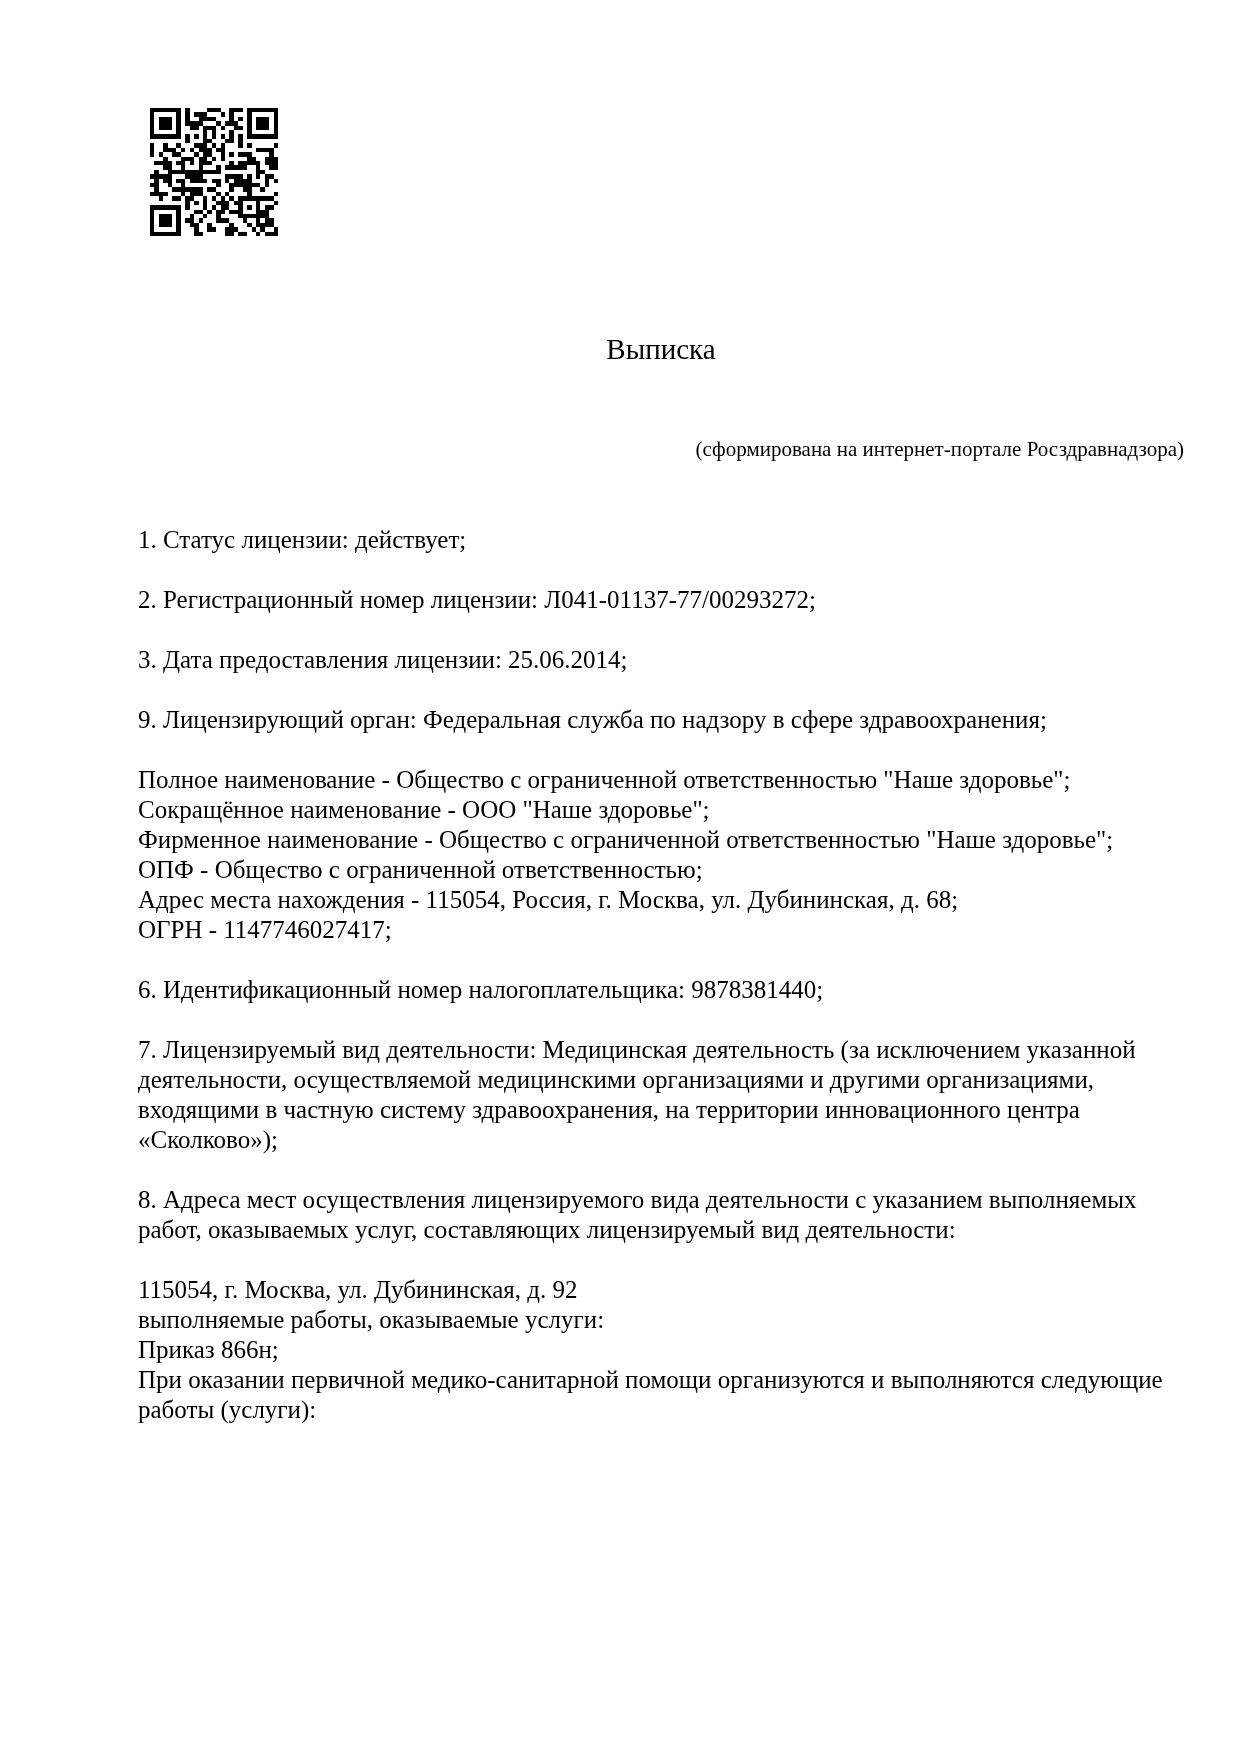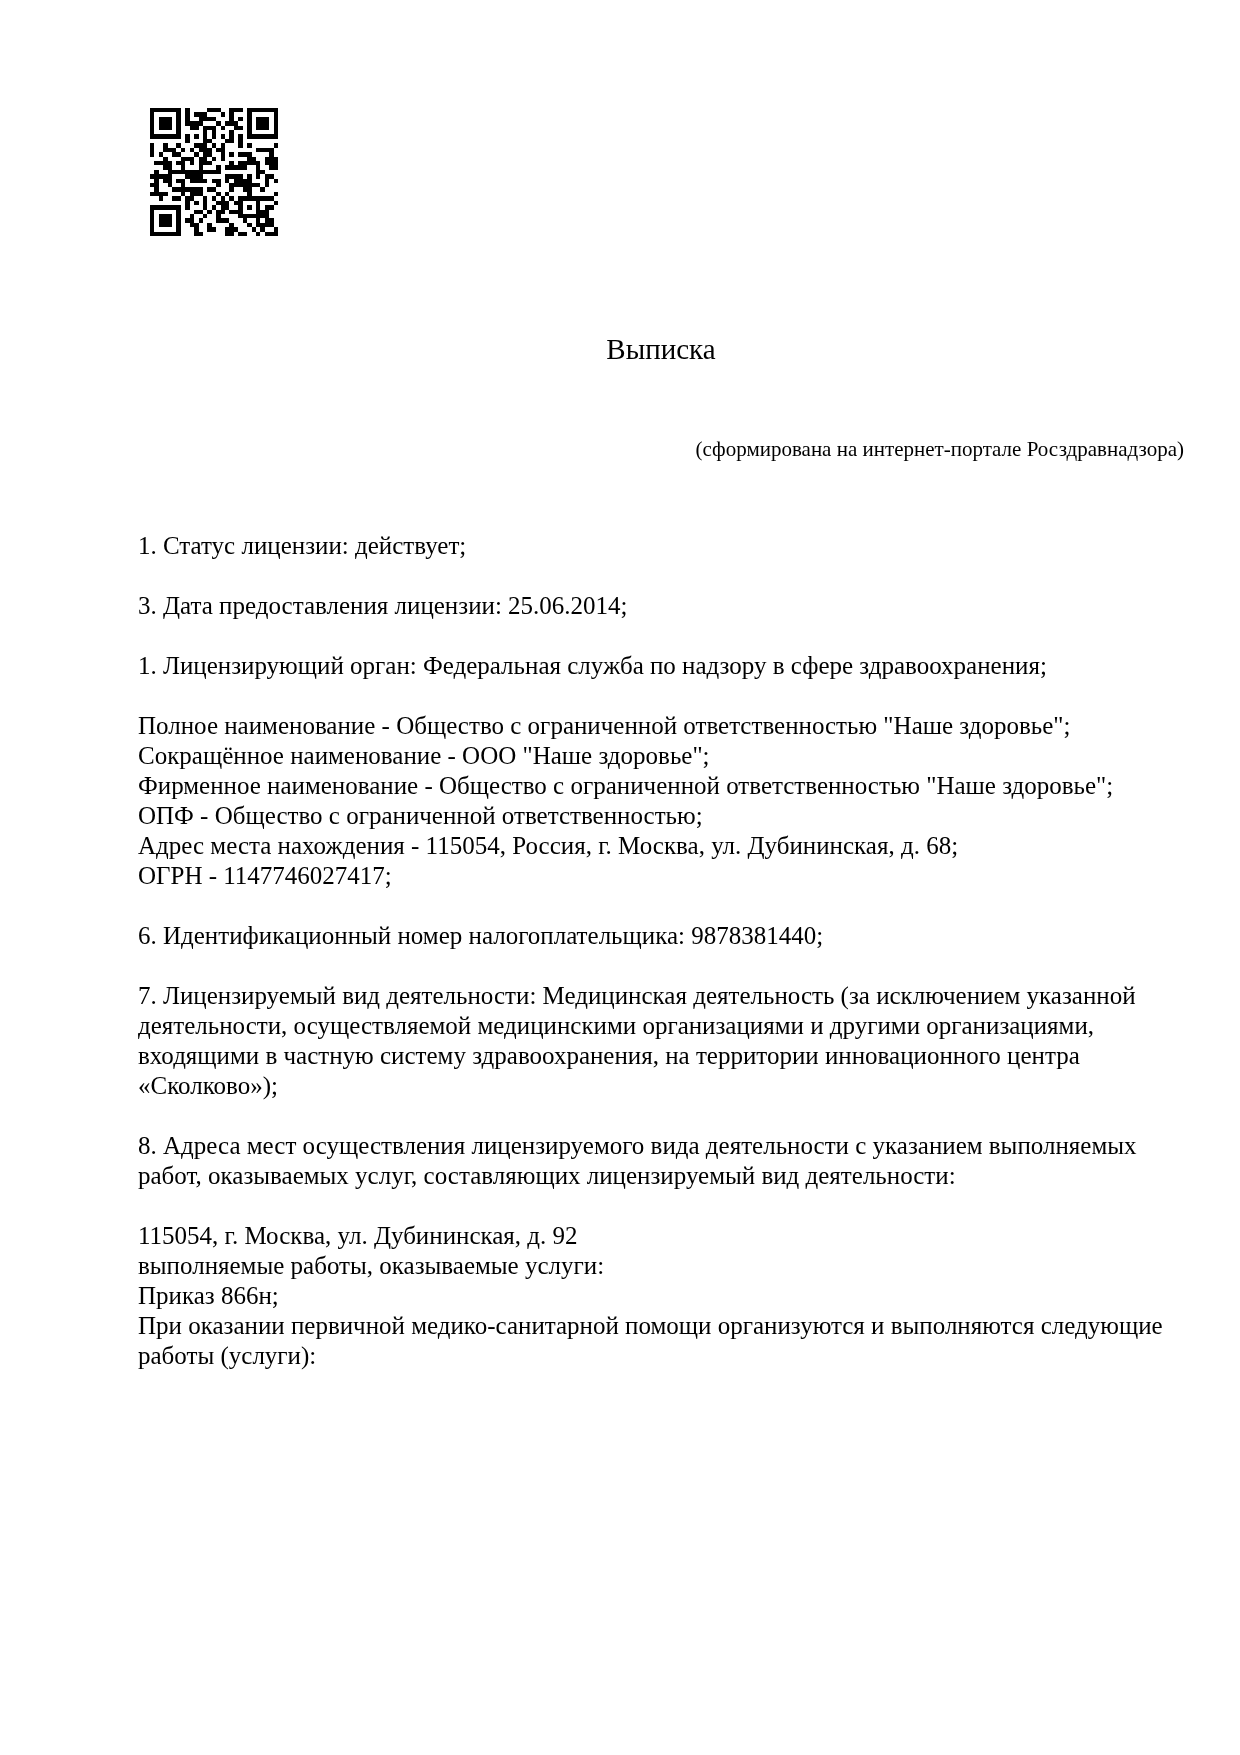--- a/index.html
+++ b/index.html
@@ -50,21 +50,21 @@
   }
   .content {
     position: absolute;
     left: 138px;
     top: 515px;
     width: 1048px;
     font-size: 25px;
     line-height: 30px;
   }
   .content p {
-    margin: 16px 0 30px 0;
+    margin: 10px 0 30px 0;
     white-space: pre-line;
     text-align: left;
   }
 </style>
 </head>
 <body>
 
 <div class="page">
 
   <div class="qr">
@@ -493,22 +493,23 @@
   </div>
 
   <div class="title-block">
     <div>Выписка</div>
   </div>
 
   <div class="subtitle">(сформирована на интернет-портале Росздравнадзора)</div>
 
   <div class="content">
     <p>1. Статус лицензии: действует;</p>
+    <p>2. Регистрационный номер лицензии: Л041-01137-77/00293272;</p>
     <p>3. Дата предоставления лицензии: 25.06.2014;</p>
-    <p>1. Лицензирующий орган: Федеральная служба по надзору в сфере здравоохранения;</p>
+    <p>9. Лицензирующий орган: Федеральная служба по надзору в сфере здравоохранения;</p>
     <p>Полное наименование - Общество с ограниченной ответственностью "Наше здоровье";
 Сокращённое наименование - ООО "Наше здоровье";
 Фирменное наименование - Общество с ограниченной ответственностью "Наше здоровье";
 ОПФ - Общество с ограниченной ответственностью;
 Адрес места нахождения - 115054, Россия, г. Москва, ул. Дубининская, д. 68;
 ОГРН - 1147746027417;</p>
     <p>6. Идентификационный номер налогоплательщика: 9878381440;</p>
     <p>7. Лицензируемый вид деятельности: Медицинская деятельность (за исключением указанной
 деятельности, осуществляемой медицинскими организациями и другими организациями,
 входящими в частную систему здравоохранения, на территории инновационного центра

